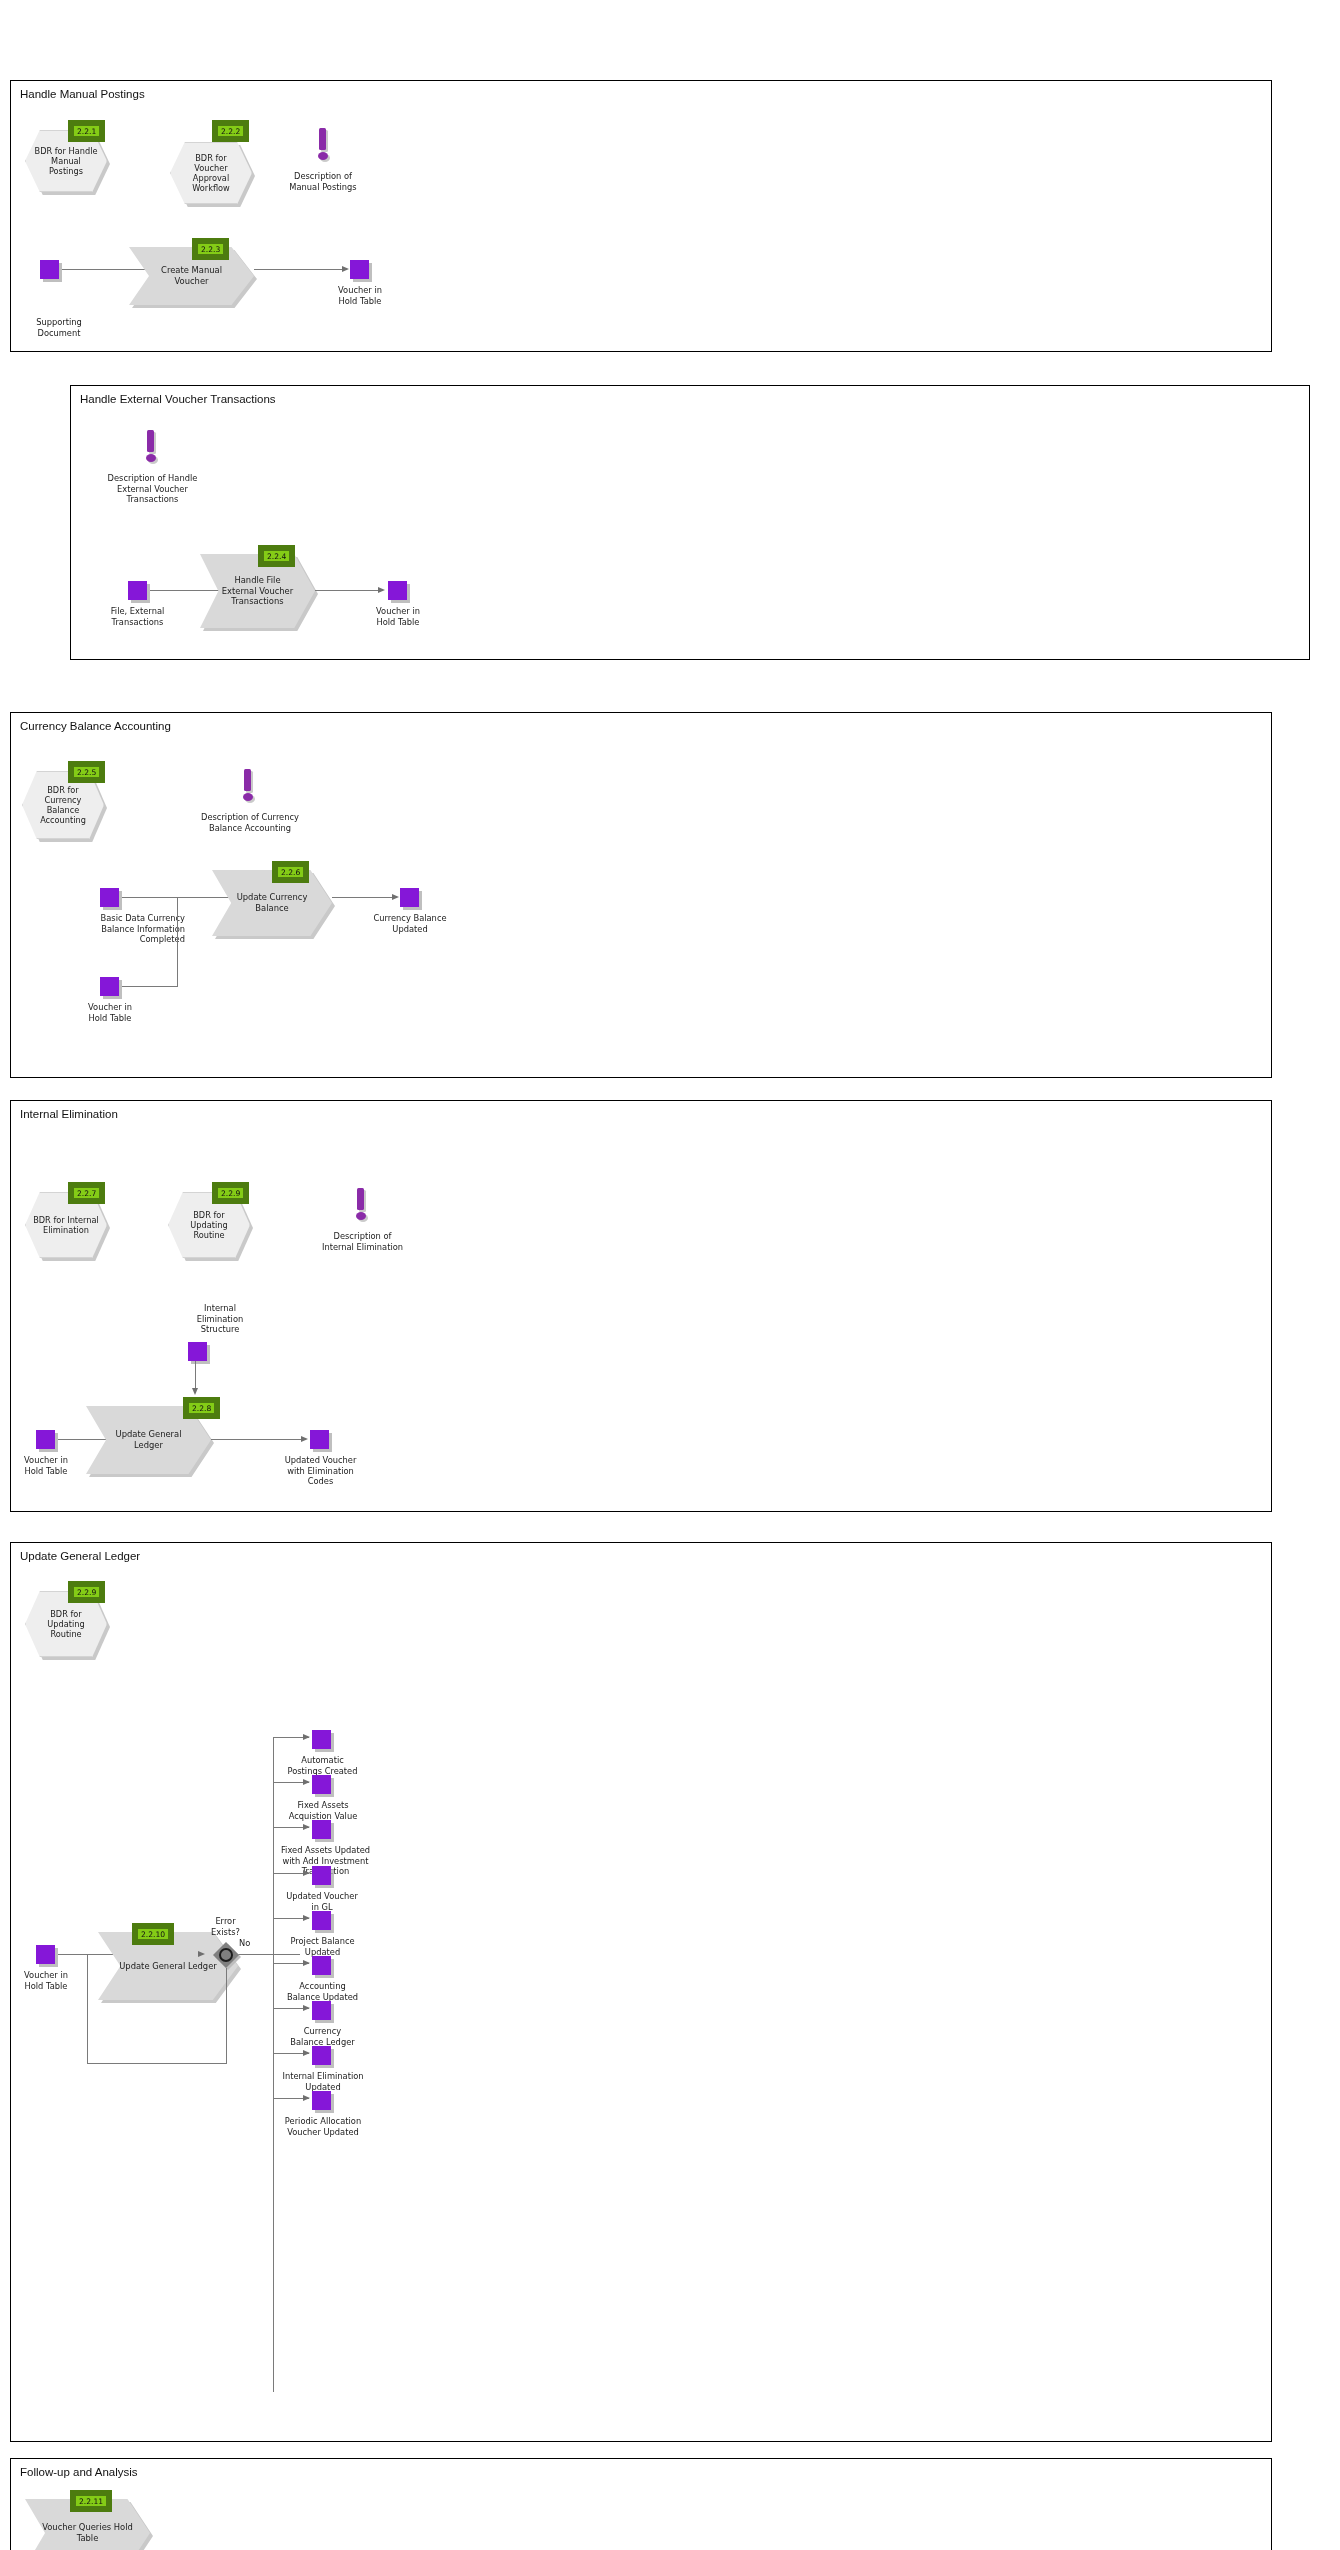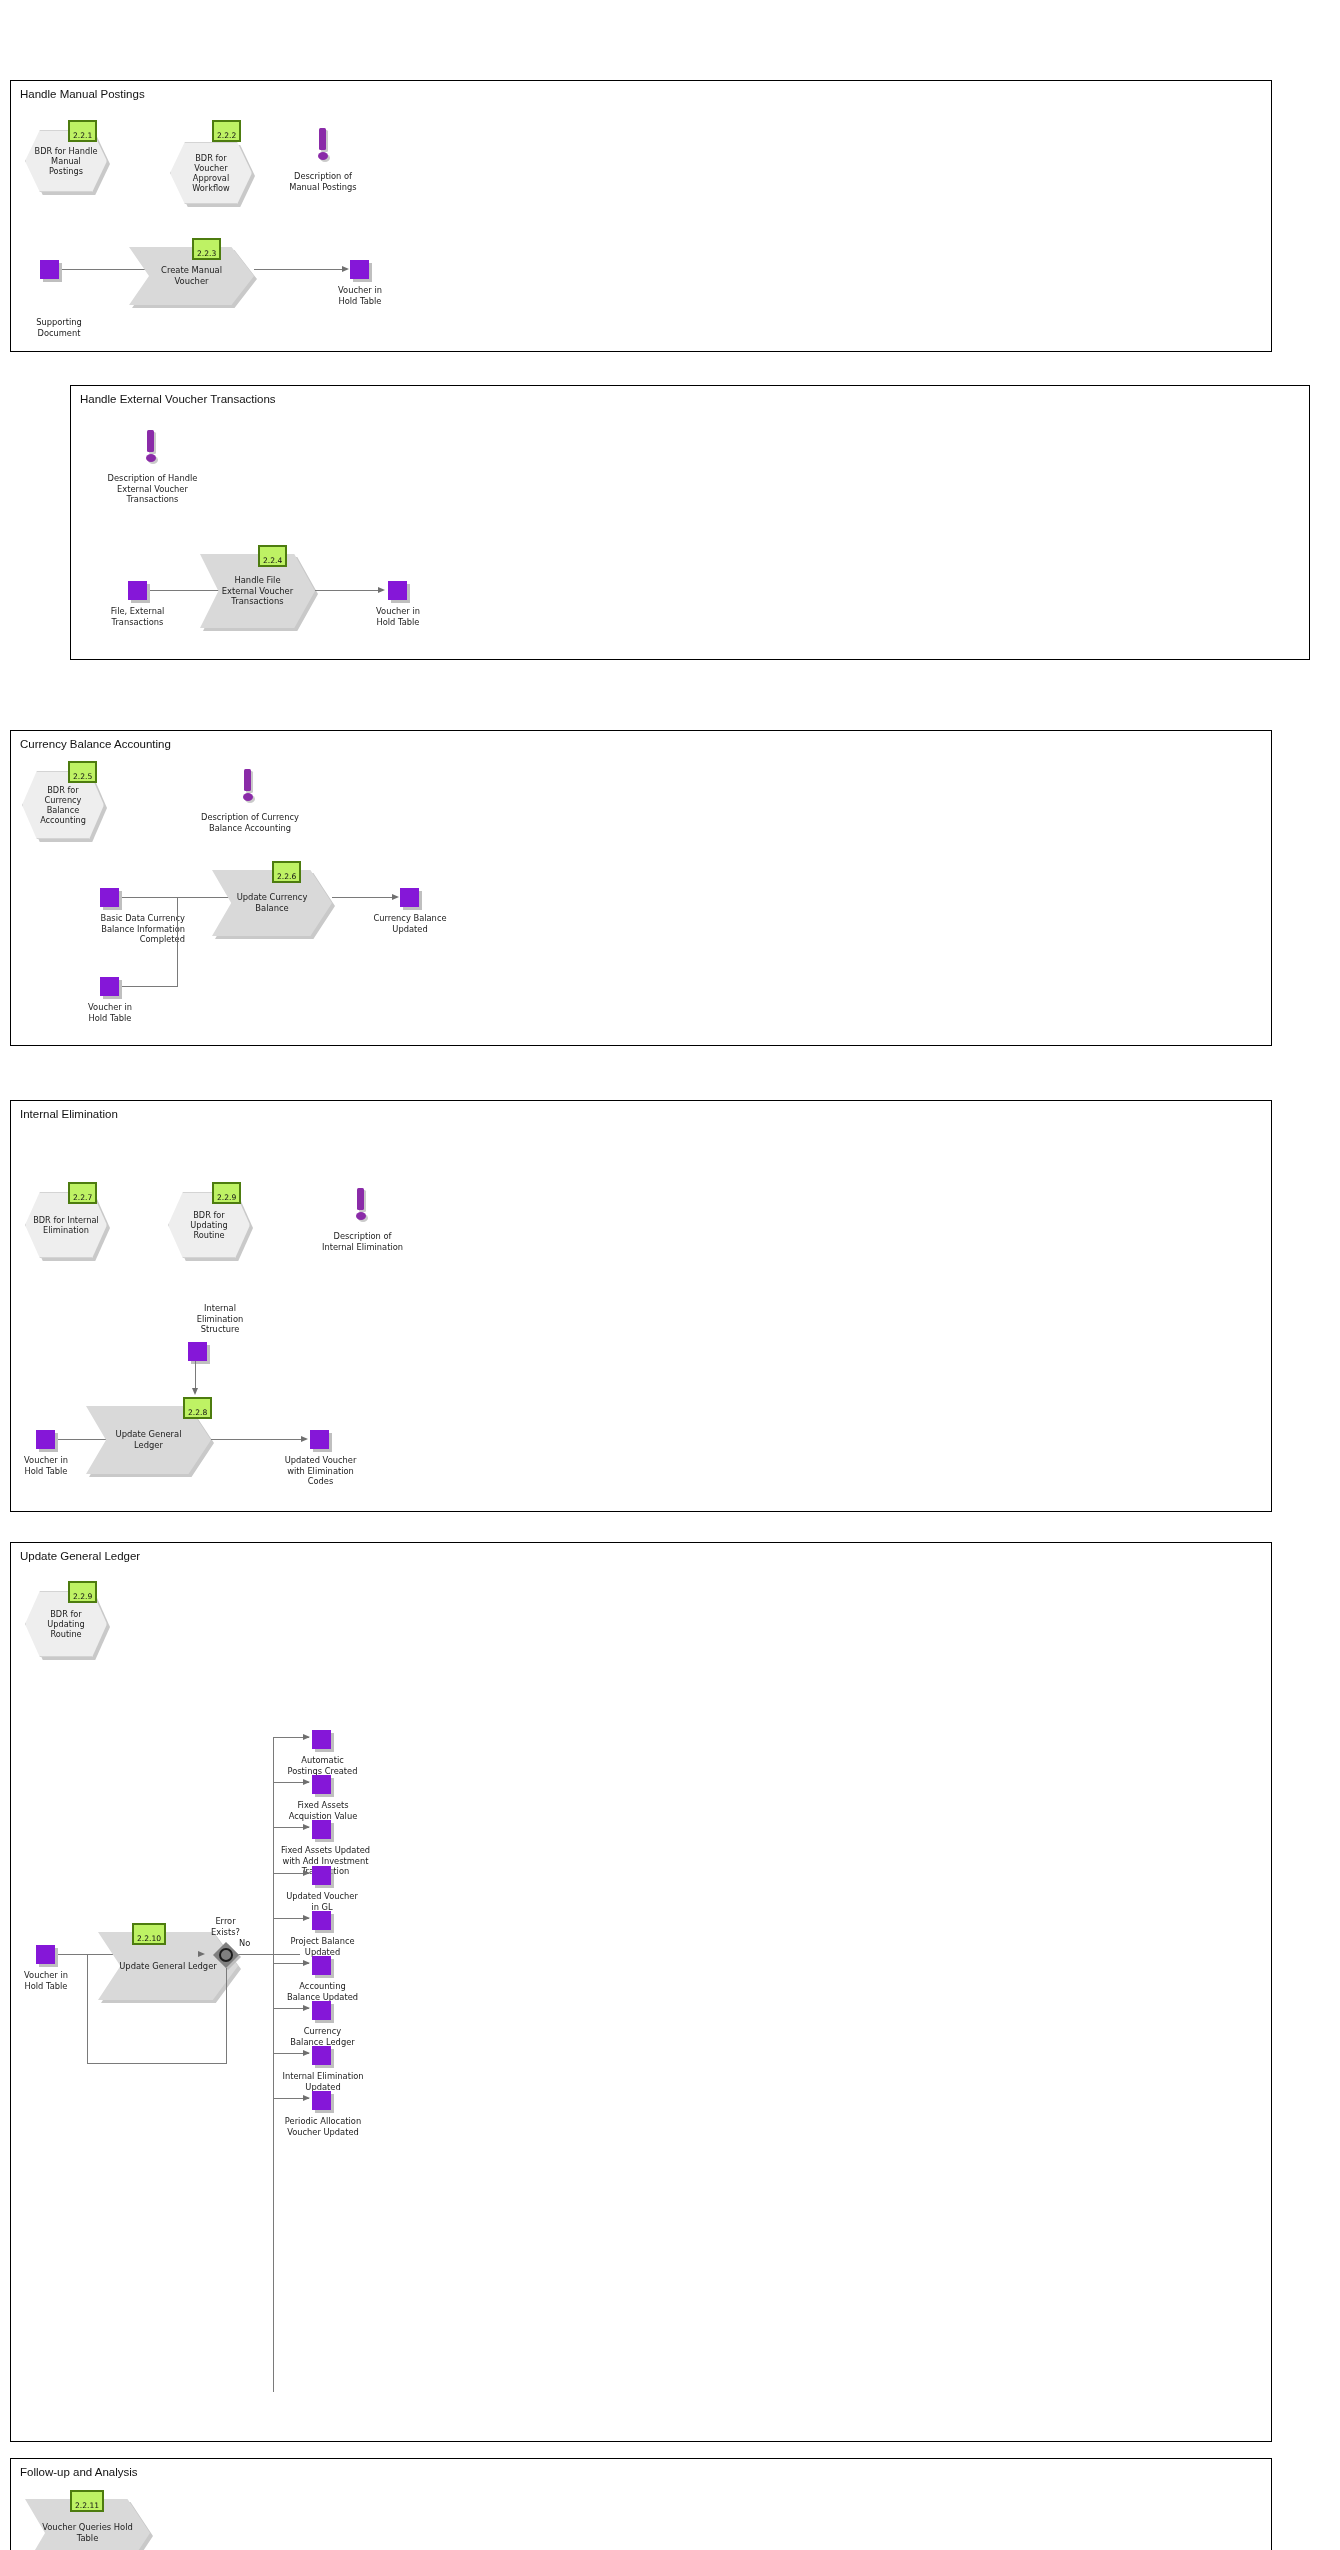--- a/index.html
+++ b/index.html
@@ -81,25 +81,25 @@
     display: flex; align-items: center; justify-content: center;
     text-align: center;
     font-size: 8.4px; line-height: 1.3;
     color: #1b1b1b; padding: 0 16px;
     z-index: 2;
   }
 
   
   .badge {
     position: absolute;
-    background: #bef264;
-    border: 2px solid #4d7c0f;
+    background: #84cc16;
+    border: 6px solid #4d7c0f;
     font-size: 7.6px;
     font-family: "DejaVu Sans", sans-serif;
-    padding: 9px 3px 0 3px;
+    padding: 1px 3px 0 3px;
     line-height: 1.25;
     color: #111;
     z-index: 6;
     white-space: nowrap;
   }
 
   
   .dob { position: absolute; width: 19px; height: 19px; }
   .dob .sq {
     position: absolute; inset: 0;
@@ -260,21 +260,21 @@
   </div>
 
   <div class="ln h" style="left:315px; top:590px; width:65px;"></div>
   <div class="ah right" style="left:378px; top:587px;"></div>
   <div class="dob" style="left:388px; top:581px;">
     <div class="sq"></div>
   </div>
   <div class="caption" style="left:353px; top:606px; width:90px;">Voucher in
 Hold Table</div>
 
-  <div class="lane" style="left:10px; top:730px; width:1262px; height:316px;">
+  <div class="lane" style="left:10px; top:712px; width:1262px; height:366px;">
     <div class="lane-label">Currency Balance Accounting</div>
   </div>
 
   <div class="badge" style="left:68px; top:761px;">2.2.5</div>
   <div class="hex" style="left:22px; top:771px; height:68px;">
     <div class="shadow"></div>
       <div class="body"></div>
     <div class="txt">BDR for
 Currency
 Balance

